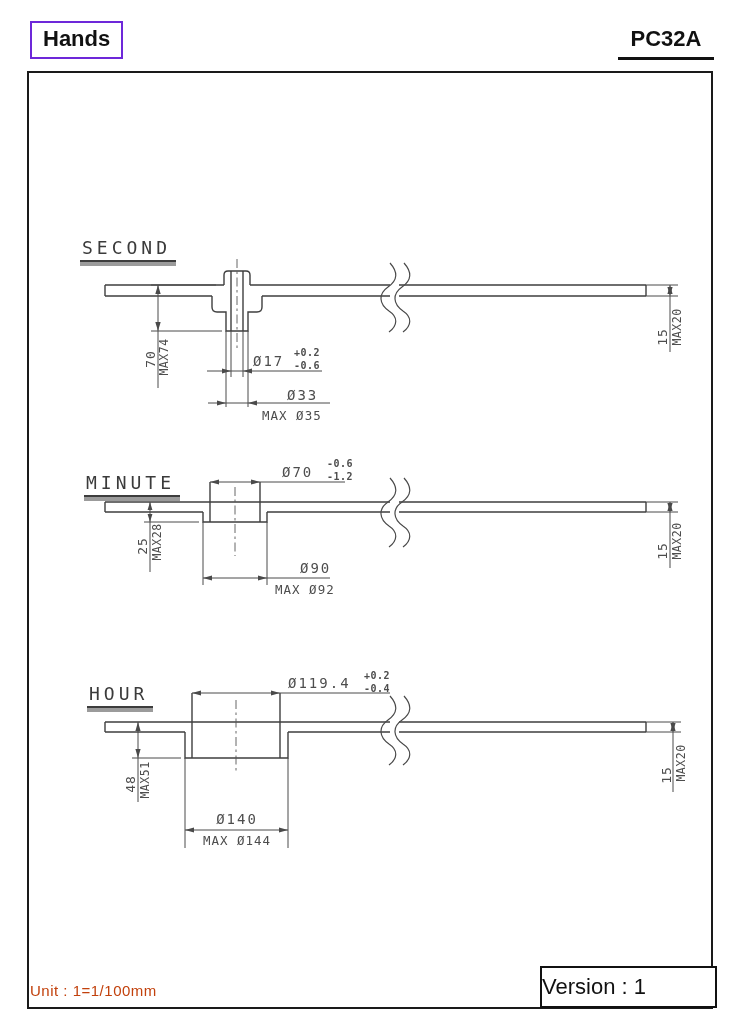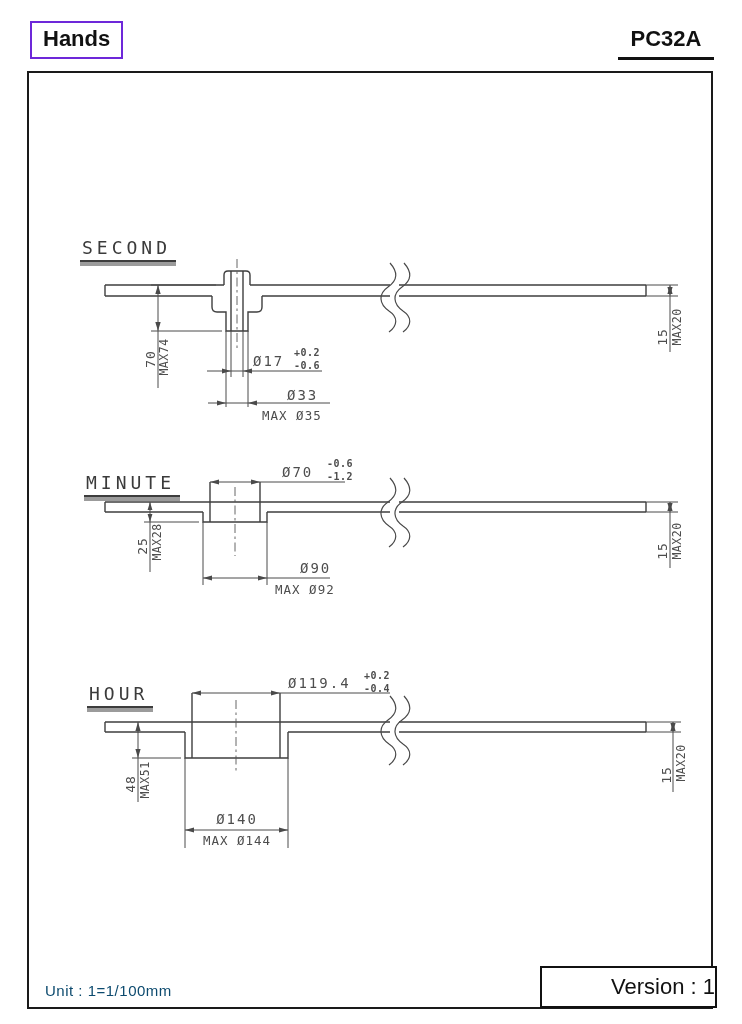--- a/index.html
+++ b/index.html
@@ -12,24 +12,24 @@
   .part-no{position:absolute;left:618px;top:26px;width:96px;text-align:center;
            font-size:22px;font-weight:bold;color:#111;
            border-bottom:3px solid #111;padding-bottom:5px;}
   .sec-label{position:absolute;font-family:"DejaVu Sans Mono",monospace;
              font-size:18px;letter-spacing:4px;color:#3b3b3b;
              padding:0 5px 2px 2px;border-bottom:2px solid #3d3d3d;
              box-shadow:0 4px 0 #9b9b9b;background:transparent;}
   #lbl-second{left:80px;top:237px;}
   #lbl-minute{left:84px;top:456px;margin-top:16px;}
   #lbl-hour{left:87px;top:683px;text-align:center;}
-  .unit{position:absolute;left:45px;top:982px;font-size:15px;color:#0c4a6e;letter-spacing:0.5px;}
+  .unit{position:absolute;left:30px;top:982px;font-size:15px;color:#c2410c;letter-spacing:0.5px;}
   .version-box{position:absolute;left:540px;top:966px;width:177px;height:42px;
                border:2px solid #111;box-sizing:border-box;background:#fff;
-               text-align:right;line-height:38px;font-size:22px;color:#111;z-index:5;}
+               text-align:left;line-height:38px;font-size:22px;color:#111;z-index:5;}
   svg.drawing{position:absolute;left:0;top:0;z-index:2;}
   .part{stroke:#3f3f3f;stroke-width:1.4;fill:none;}
   .dim{stroke:#4a4a4a;stroke-width:1;fill:none;}
   .cl{stroke:#555;stroke-width:0.9;fill:none;stroke-dasharray:9 3.5 2.5 3.5;}
   .ah{fill:#4a4a4a;stroke:none;}
   .brk{stroke:#4a4a4a;stroke-width:1.2;fill:none;}
   .wh{fill:#fff;stroke:none;}
   text{fill:#4d4d4d;font-family:"DejaVu Sans Mono",monospace;}
   .dh{font-size:14px;letter-spacing:2px;}
   .dhm{font-size:12.5px;letter-spacing:1px;}

